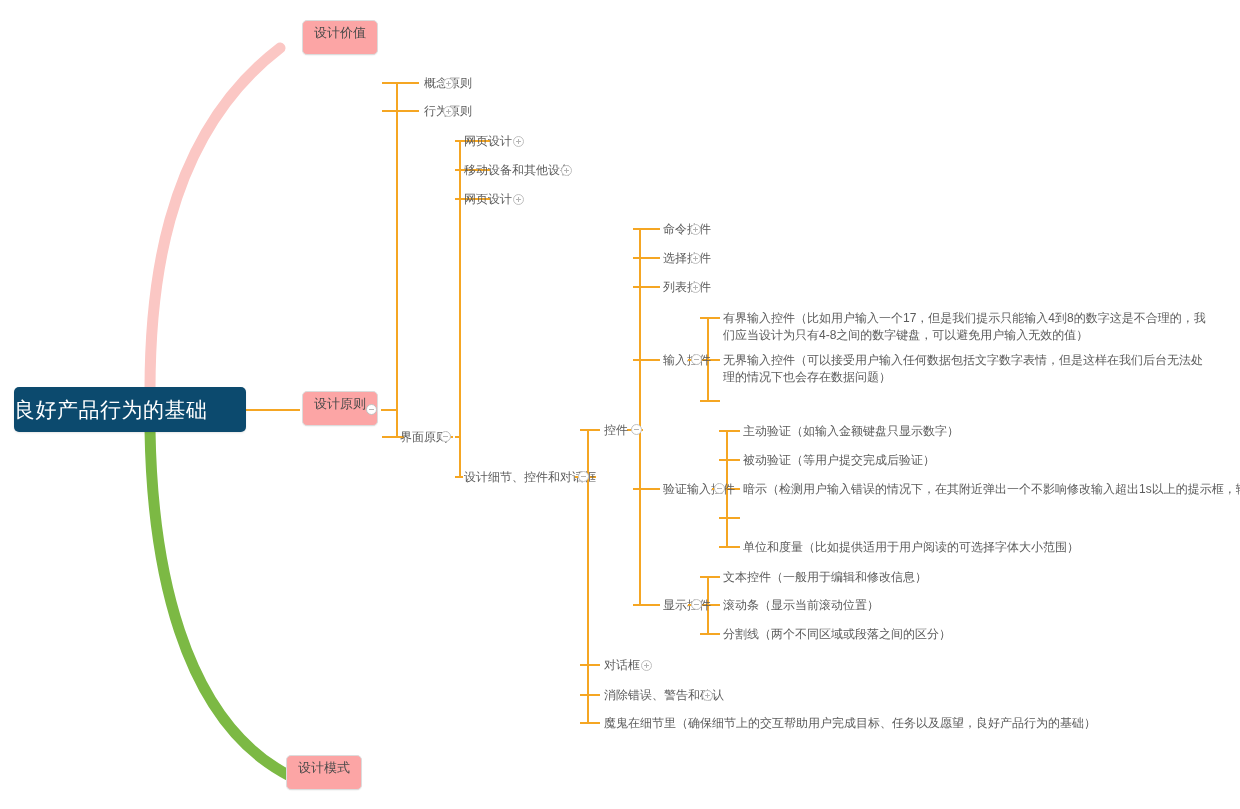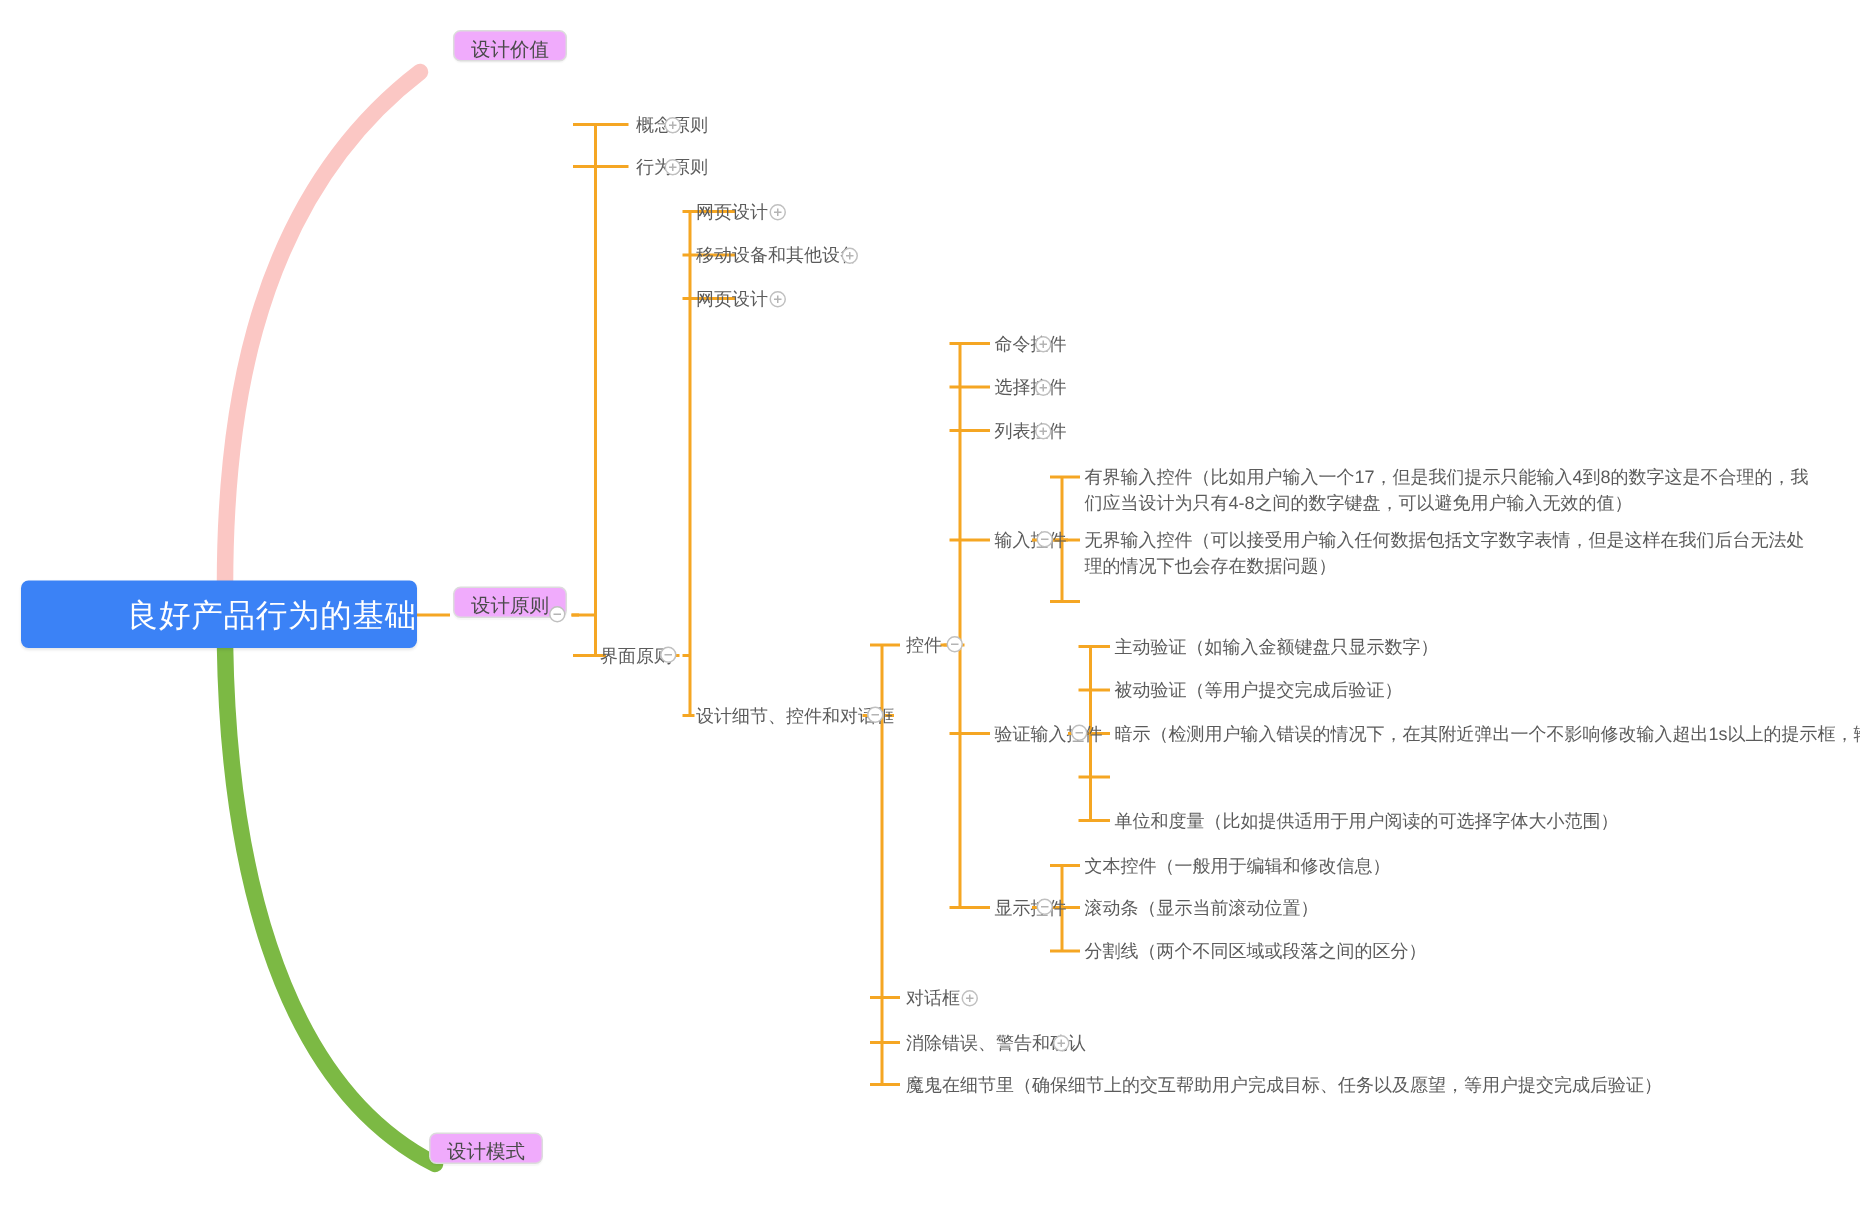--- a/index.html
+++ b/index.html
@@ -19,40 +19,40 @@
     position: absolute;
     left: 0; top: 0;
     width: 1240px; height: 809px;
     pointer-events: none;
   }
 
   
   .root-node {
     position: absolute;
     left: 14px; top: 387px;
-    width: 264px; height: 45px;
-    background: #3b82f6;
+    width: 232px; height: 45px;
+    background: #0c4a6e;
     border-radius: 5px;
     display: flex;
     align-items: center;
-    justify-content: flex-end;
+    justify-content: flex-start;
     color: #ffffff;
     font-size: 21px;
     letter-spacing: 0.5px;
     z-index: 6;
     box-shadow: 0 1px 2px rgba(0,0,0,0.10);
   }
 
   
   .box-node {
     position: absolute;
-    background: #f0abfc;
+    background: #fca5a5;
     border: 1px solid #dcdcdc;
     border-radius: 5px;
-    padding: 5px 11px 0 11px;
+    padding: 5px 11px 14px 11px;
     font-size: 13px;
     color: #4a4a4a;
     line-height: 1.1;
     white-space: nowrap;
     z-index: 6;
     box-shadow: 0 1px 1px rgba(0,0,0,0.04);
   }
   .box-node.n-value   { left: 302px; top: 20px; }
   .box-node.n-princip { left: 302px; top: 391px; }
   .box-node.n-pattern { left: 286px; top: 755px; }
@@ -212,21 +212,21 @@
   <div class="topic" style="left:604px; top:422px;">控件</div>
   <div class="nub" style="left:629px; top:429px;"></div>
   <div class="toggle" style="left:631px; top:424px;"></div>
 
   <div class="topic" style="left:604px; top:657px;">对话框</div>
   <div class="toggle plus" style="left:641px; top:660px;"></div>
 
   <div class="topic" style="left:604px; top:687px;">消除错误、警告和确认</div>
   <div class="toggle plus" style="left:702px; top:690px;"></div>
 
-  <div class="topic" style="left:604px; top:715px;">魔鬼在细节里（确保细节上的交互帮助用户完成目标、任务以及愿望，等用户提交完成后验证）</div>
+  <div class="topic" style="left:604px; top:715px;">魔鬼在细节里（确保细节上的交互帮助用户完成目标、任务以及愿望，良好产品行为的基础）</div>
 
   <div class="topic" style="left:663px; top:221px;">命令控件</div>
   <div class="toggle plus" style="left:690px; top:224px;"></div>
 
   <div class="topic" style="left:663px; top:250px;">选择控件</div>
   <div class="toggle plus" style="left:690px; top:253px;"></div>
 
   <div class="topic" style="left:663px; top:279px;">列表控件</div>
   <div class="toggle plus" style="left:690px; top:282px;"></div>
 

